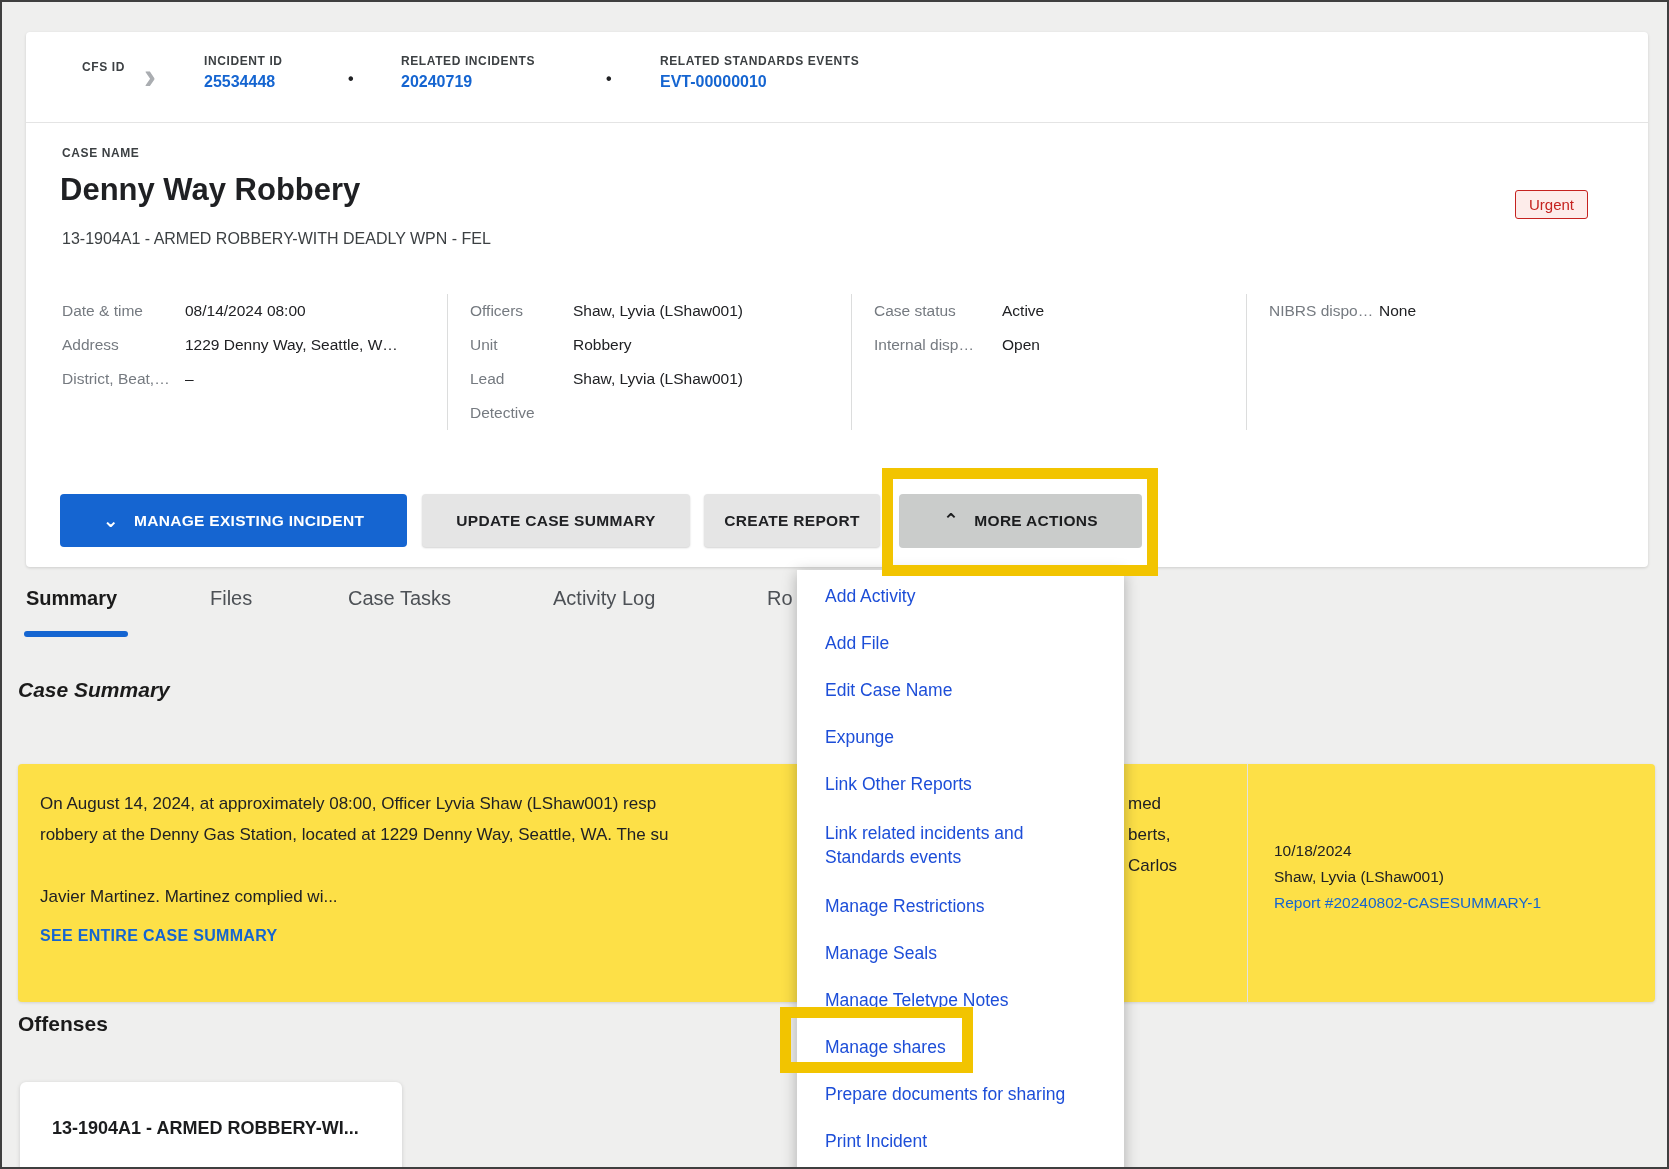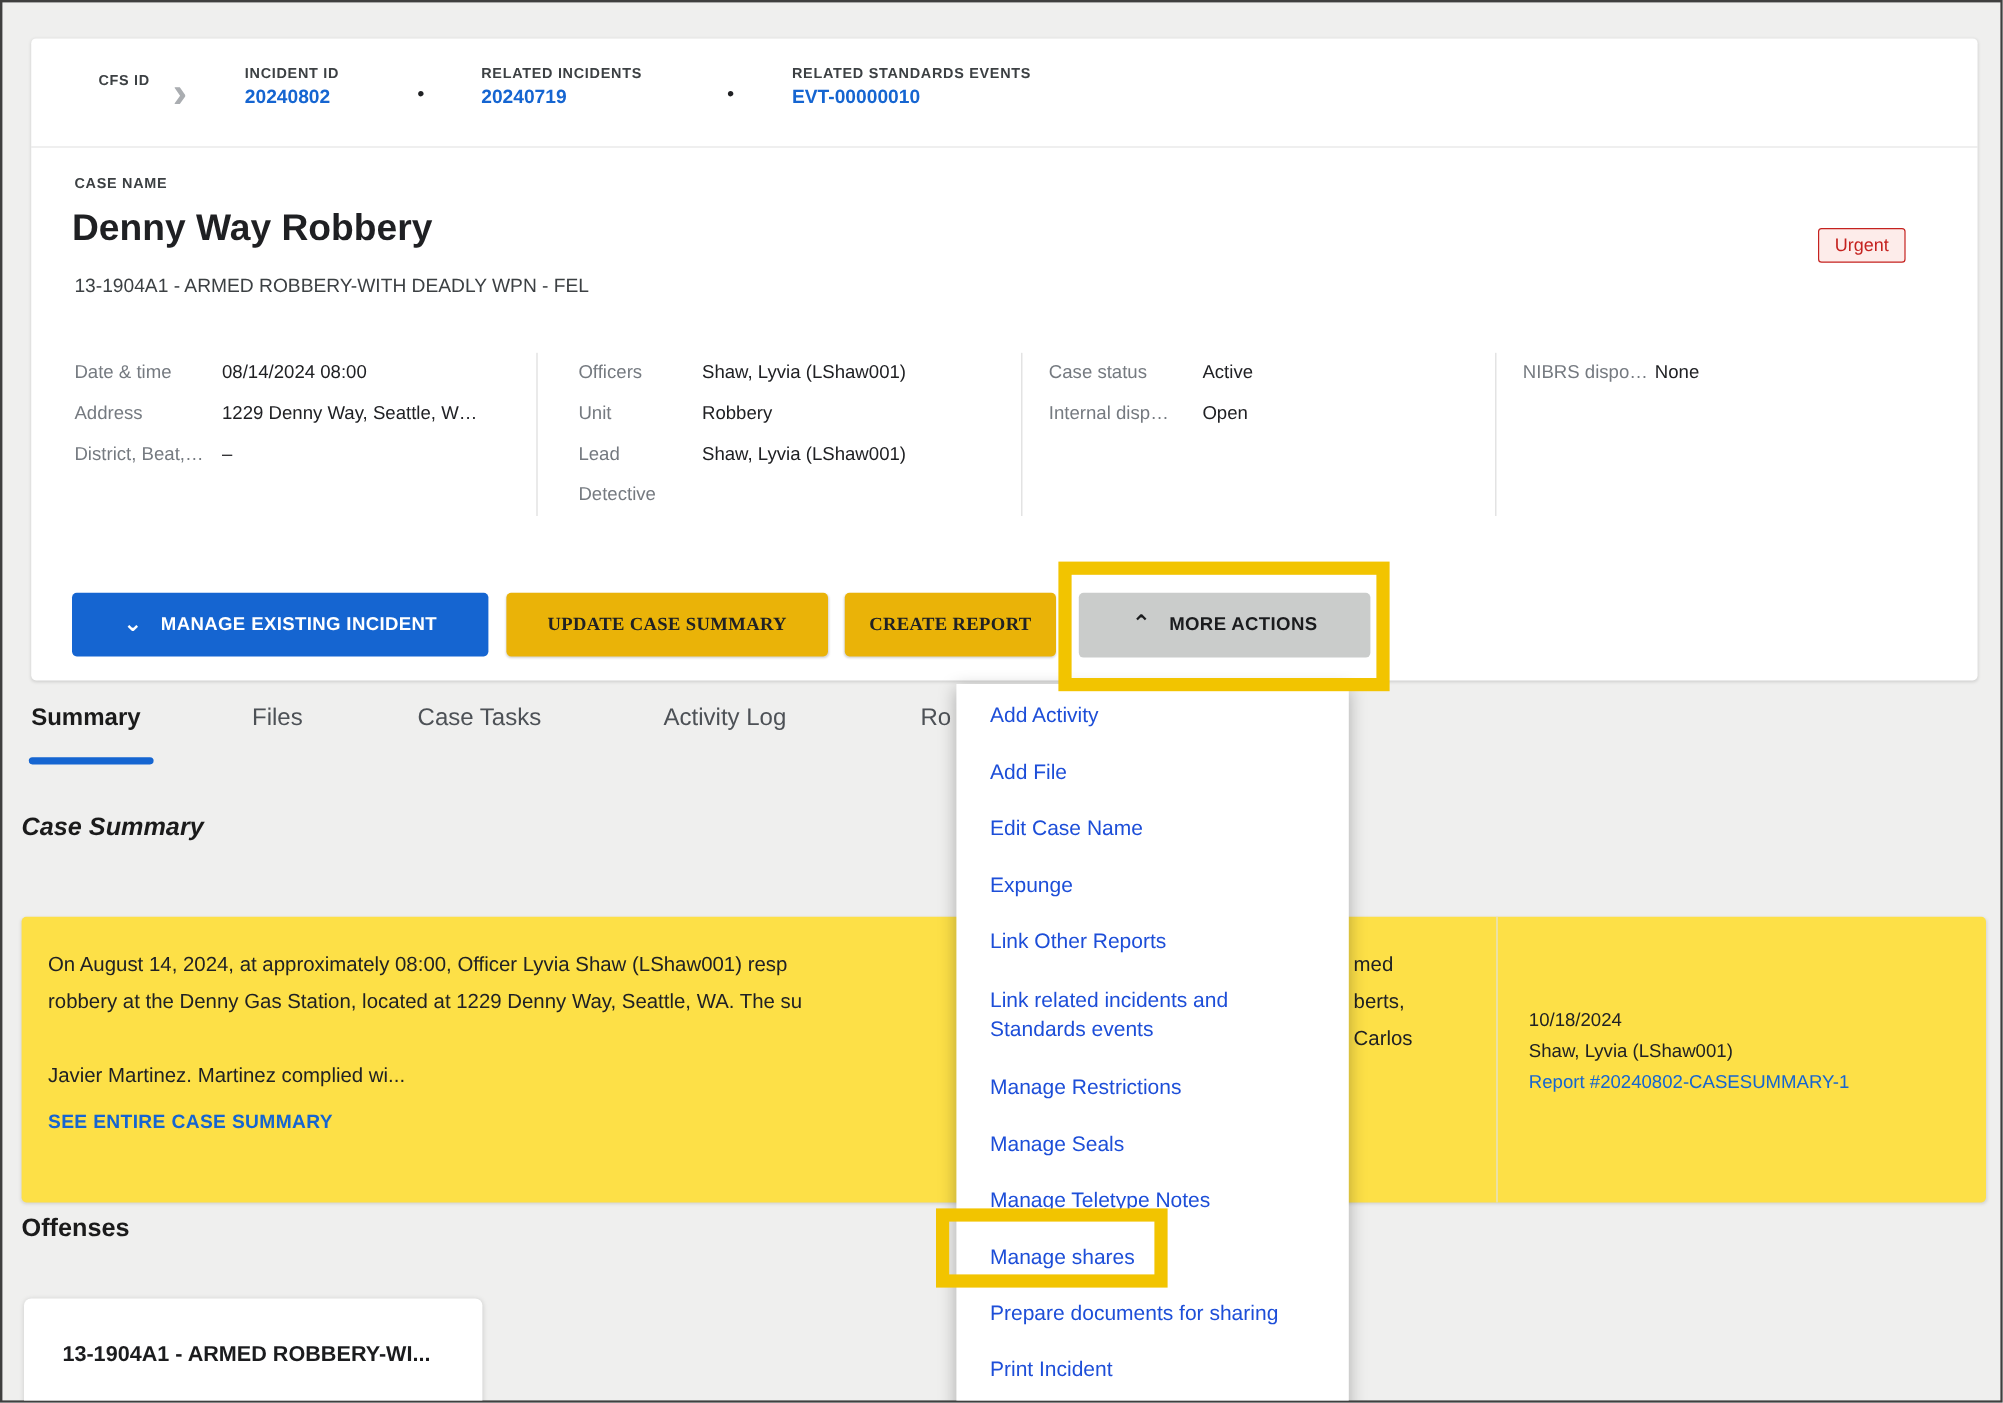--- a/index.html
+++ b/index.html
@@ -32,27 +32,27 @@
   }
   .case-subtitle { position:absolute; left:36px; top:198px; font-size:16px; color:#3c4043; }
   
   .details { position:absolute; left:36px; top:262px; width:1560px; display:flex; font-size:15.5px; }
   .dcol { padding-right:14px; }
   .dcol + .dcol { border-left:1px solid #dcdddd; padding-left:22px; }
   .dcol1 { width:385px; } .dcol2 { width:404px; } .dcol3 { width:395px; } .dcol4 { width:370px; }
   .drow { display:flex; line-height:34px; }
   .dlabel { color:#757a80; flex:0 0 auto; }
   .dval { color:#202124; white-space:nowrap; overflow:hidden; text-overflow:ellipsis; }
-  .dcol1 .dlabel { width:123px; } .dcol2 .dlabel { width:103px;margin-left:12px; } .dcol3 .dlabel { width:128px; } .dcol4 .dlabel { width:110px; }
+  .dcol1 .dlabel { width:123px; } .dcol2 .dlabel { width:103px; } .dcol3 .dlabel { width:128px; } .dcol4 .dlabel { width:110px; }
   .red { color:#b3261e; }
   
   .btn { position:absolute; top:462px; height:53px; border-radius:4px; font-size:15.5px; font-weight:bold;
          letter-spacing:.3px; display:flex; align-items:center; justify-content:center; cursor:pointer; }
   .btn-blue { left:34px; width:347px; background:#1565d1; color:#ffffff; }
-  .btn-gray { background:#eab308; color:#202124; box-shadow:0 1px 2px rgba(0,0,0,.18);font-family:Liberation Serif, serif; }
+  .btn-gray { background:#e5e5e5; color:#202124; box-shadow:0 1px 2px rgba(0,0,0,.18); }
   .btn-update { left:396px; width:268px; }
   .btn-create { left:678px; width:176px; }
   .btn-more   { left:873px; width:243px; height:54px; background:#cacccb; color:#1b1c1e; box-shadow:none; }
   .btn .chev { font-size:19px; font-weight:bold; margin-right:15px; line-height:10px; }
   
   .tab { position:absolute; top:585px; font-size:20px; color:#4d5156; cursor:pointer; }
   .tab-active { color:#1b1b1b; font-weight:bold; }
   .tab-underline { position:absolute; left:22px; top:629px; width:104px; height:6px; background:#1565d1; border-radius:3px; }
   .tab-summary { left:24px; } .tab-files { left:208px; } .tab-casetasks { left:346px; }
   .tab-activitylog { left:551px; } .tab-ro { left:765px; }
@@ -95,21 +95,21 @@
 
 <div class="screen">
 
   <div class="header-card">
 
     <span class="bc-cfs bc-label">CFS ID</span>
     <span class="bc-chevron">›</span>
 
     <div class="bc-item1">
       <div class="bc-label">INCIDENT ID</div>
-      <div class="bc-value">20240802</div>
+      <div class="bc-value">25534448</div>
     </div>
     <span class="bc-dot1">•</span>
     <div class="bc-item2">
       <div class="bc-label">RELATED INCIDENTS</div>
       <div class="bc-value">20240719</div>
     </div>
     <span class="bc-dot2">•</span>
     <div class="bc-item3">
       <div class="bc-label">RELATED STANDARDS EVENTS</div>
       <div class="bc-value">EVT-00000010</div>

